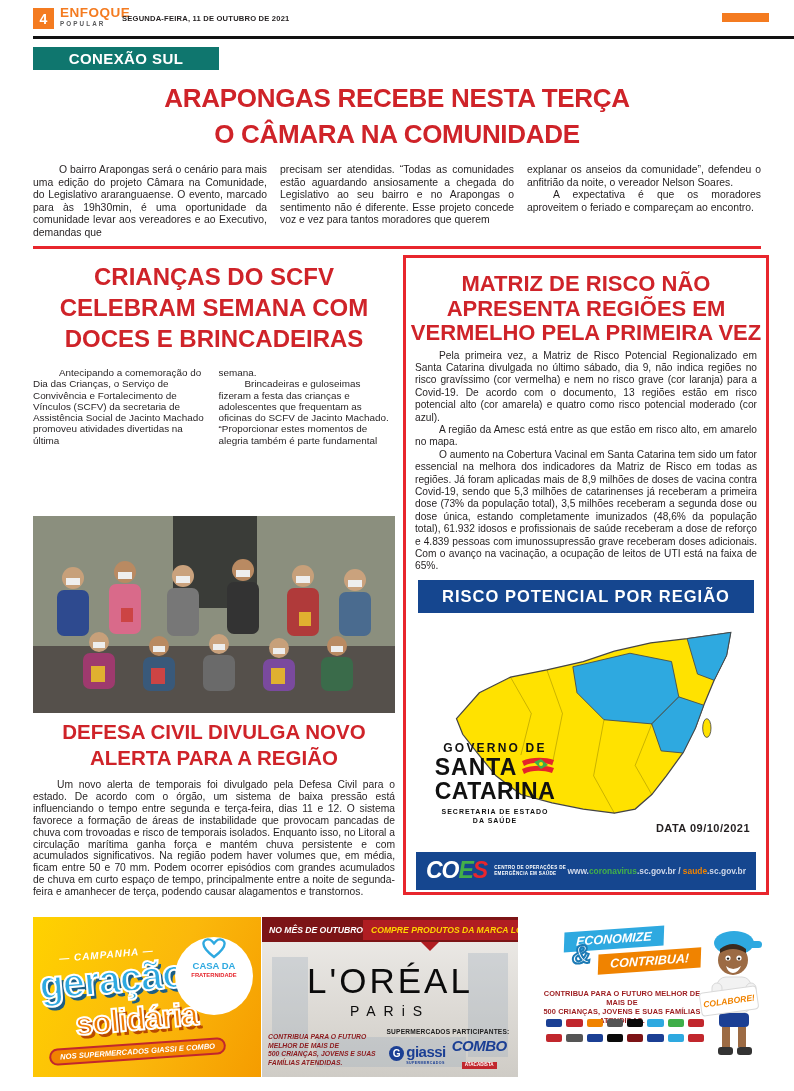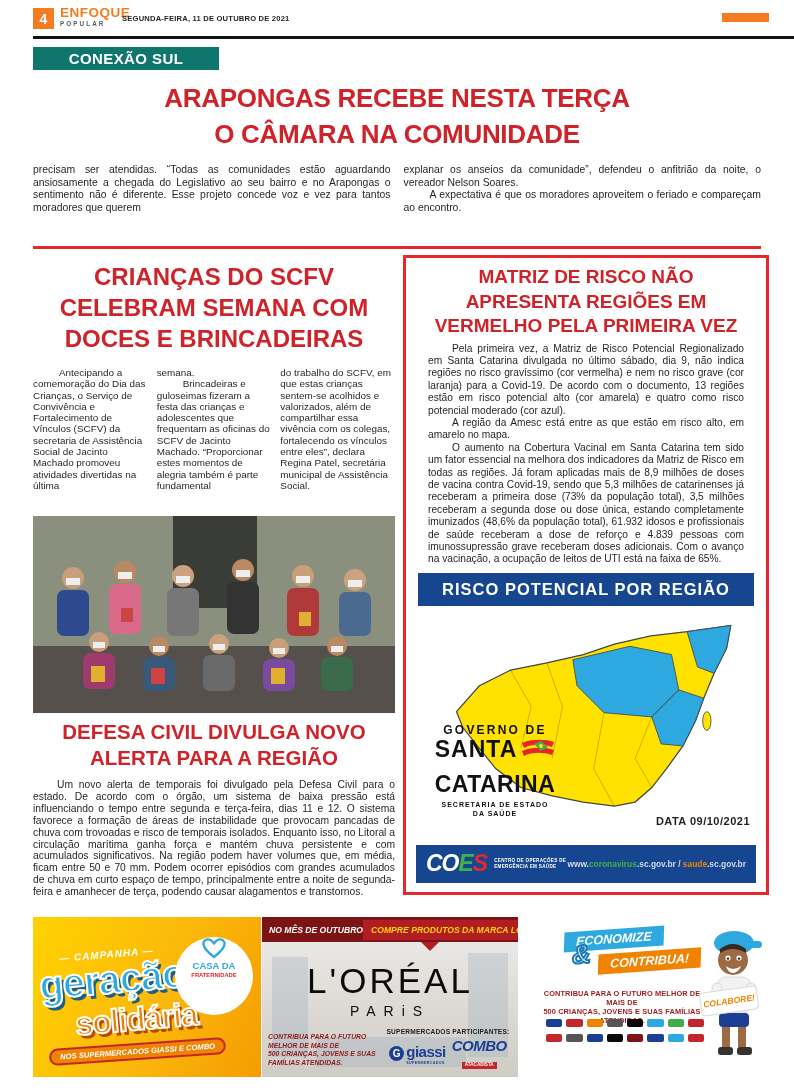--- a/index.html
+++ b/index.html
@@ -43,31 +43,31 @@
   
   #photo{left:33px;top:516px;width:362px;height:197px;background:#6e7265;overflow:hidden;}
 
   
   #defesa-title{left:33px;top:719px;width:362px;text-align:center;color:var(--red);
         font-weight:700;font-size:20.5px;line-height:26px;}
   #defesa-body{left:33px;top:779px;width:362px;font-size:10.3px;line-height:11.9px;}
 
   
   #matriz-box{left:403px;top:255px;width:360px;height:634px;border:3px solid var(--red2);background:#fff;}
-  .m-title{margin-top:7px;text-align:center;color:var(--red);font-weight:700;font-size:19px;line-height:24.5px;}
-  .m-p{padding:0 22px;font-size:10.2px;line-height:12.4px;text-align:justify;}
+  .m-title{margin-top:14px;text-align:center;color:var(--red);font-weight:700;font-size:22px;line-height:24.5px;}
+  .m-p{padding:0 9px;font-size:10.2px;line-height:12.4px;text-align:justify;}
   #map-banner{margin:7px 12px 5px;height:33px;background:var(--navy);color:#fff;font-weight:700;
         font-size:16.5px;letter-spacing:1px;display:flex;align-items:center;justify-content:center;}
   #map-area{position:relative;height:232px;}
   #map-svg{position:absolute;right:6px;top:2px;}
   #gov-logo{position:absolute;left:14px;bottom:26px;width:150px;text-align:center;color:#111;line-height:1;}
   #gov-logo .g1{font-size:12px;font-weight:700;letter-spacing:2.2px;}
   #gov-logo .g2row{display:flex;align-items:center;justify-content:center;gap:4px;margin-top:2px;}
   #gov-logo .g2{font-size:23px;font-weight:700;letter-spacing:1px;}
-  #gov-logo .g3{font-size:23px;font-weight:700;letter-spacing:.5px;margin-top:12px;}
+  #gov-logo .g3{font-size:23px;font-weight:700;letter-spacing:.5px;margin-top:1px;}
   #gov-logo .g4{font-size:7px;font-weight:700;letter-spacing:1px;margin-top:5px;}
   #gov-logo .g5{font-size:7px;font-weight:700;letter-spacing:1px;margin-top:2px;}
   #map-date{position:absolute;right:16px;bottom:16px;font-size:11px;font-weight:700;letter-spacing:.5px;}
   #coes-bar{margin:2px 10px 0;height:38px;background:var(--navy);display:flex;align-items:center;padding:0 10px;box-sizing:border-box;}
   #coes-logo{font-style:italic;font-weight:700;font-size:23px;letter-spacing:-1px;}
   .c-w{color:#fff;} .c-g{color:#43b049;} .c-r{color:#e8262d;}
   #coes-sub{color:#fff;font-size:4.6px;font-weight:700;line-height:5.8px;letter-spacing:.3px;margin-left:7px;}
   #coes-url{margin-left:auto;font-size:8.4px;font-weight:700;color:#cfd8ea;}
   .u-g{color:#43b049;} .u-r{color:#f08300;}
 
@@ -142,40 +142,40 @@
   <div class="abs" id="hdr-date">SEGUNDA-FEIRA, 11 DE OUTUBRO DE 2021</div>
   <div class="abs" id="hdr-bar"></div>
   <div class="abs" id="hdr-rule"></div>
   <div class="abs" id="section-banner">CONEXÃO SUL</div>
 
   <div class="abs" id="lead-title">
     <div>ARAPONGAS RECEBE NESTA TERÇA</div>
     <div>O CÂMARA NA COMUNIDADE</div>
   </div>
   <div class="abs" id="lead-cols">
+    <p class="jus ind">O bairro Arapongas será o cenário para mais uma edição do projeto Câmara na Comunidade, do Legislativo araranguaense. O evento, marcado para às 19h30min, é uma oportunidade da comunidade levar aos vereadores e ao Executivo, demandas que</p>
     <p class="jus">precisam ser atendidas. “Todas as comunidades estão aguardando ansiosamente a chegada do Legislativo ao seu bairro e no Arapongas o sentimento não é diferente. Esse projeto concede voz e vez para tantos moradores que querem</p>
     <div>
       <p class="jus">explanar os anseios da comunidade”, defendeu o anfitrião da noite, o vereador Nelson Soares.</p>
       <p class="jus ind">A expectativa é que os moradores aproveitem o feriado e compareçam ao encontro.</p>
     </div>
   </div>
   <div class="abs" id="red-rule"></div>
 
   <div class="abs" id="scfv-title">
     <div>CRIANÇAS DO SCFV</div>
     <div>CELEBRAM SEMANA COM</div>
     <div>DOCES E BRINCADEIRAS</div>
   </div>
   <div class="abs" id="scfv-cols">
     <p class="ind">Antecipando a comemoração do Dia das Crianças, o Serviço de Convivência e Fortalecimento de Vínculos (SCFV) da secretaria de Assistência Social de Jacinto Machado promoveu atividades divertidas na última</p>
     <div>
       <p>semana.</p>
       <p class="ind">Brincadeiras e guloseimas fizeram a festa das crianças e adolescentes que frequentam as oficinas do SCFV de Jacinto Machado. “Proporcionar estes momentos de alegria também é parte fundamental</p>
     </div>
-    <p>do trabalho do SCFV, em que estas crianças sentem-se acolhidos e valorizados, além de compartilhar essa vivência com os colegas, fortalecendo os vínculos entre eles”, declara Regina Patel, secretária municipal de Assistência Social.</p>
   </div>
 
   <div class="abs" id="photo">
     <svg width="362" height="197" viewBox="0 0 362 197">
       <rect x="0" y="0" width="362" height="130" fill="#8b8f7e"></rect>
       <rect x="140" y="0" width="84" height="92" fill="#3a3c38"></rect>
       <rect x="0" y="130" width="362" height="67" fill="#55504b"></rect>
       <g>
         <circle cx="40" cy="62" r="11" fill="#c7a07a"></circle>
           <rect x="33" y="62" width="14" height="7" fill="#eee"></rect>

